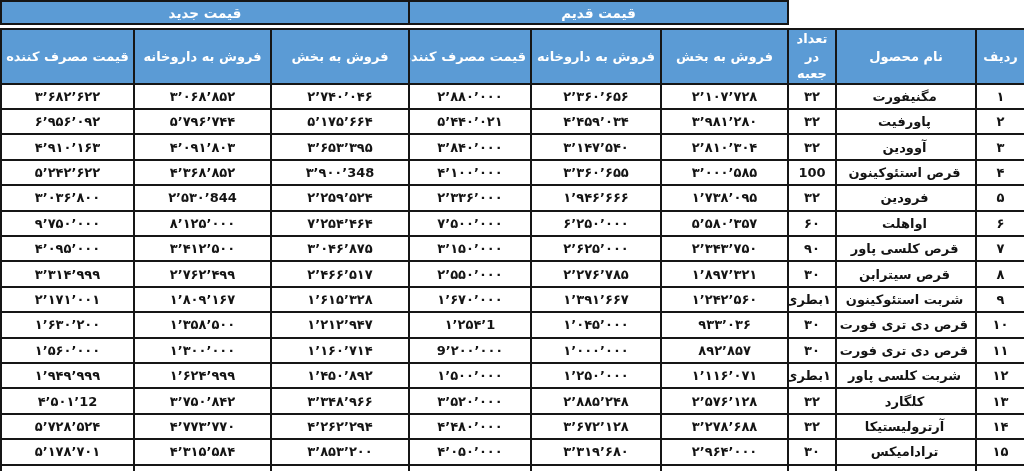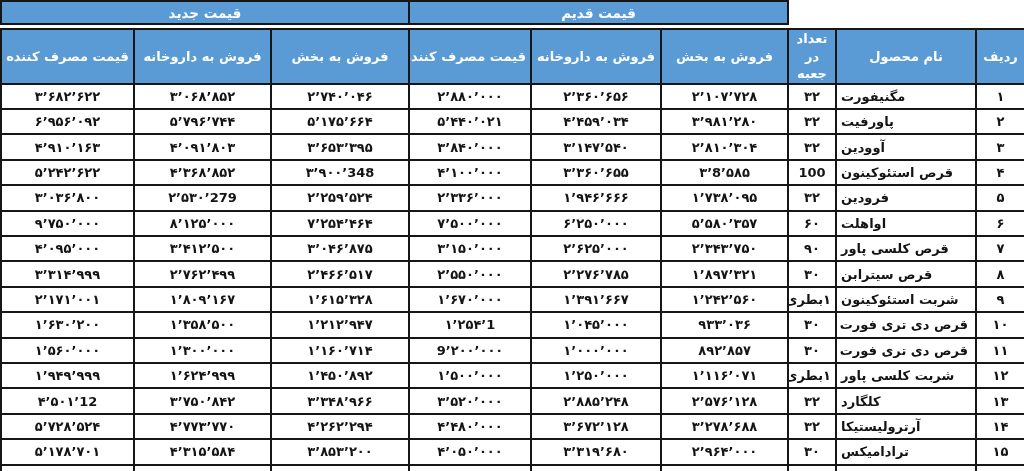--- a/index.html
+++ b/index.html
@@ -26,21 +26,21 @@
   tr.gap { height: 5px; }
   tr.gap td { border: none; background: #ffffff; padding: 0; }
   td.corner { border: none; background: #ffffff; }
   tr.r2 { height: 37px; }
   th.qty-head { white-space: normal; font-size: 11.5px; line-height: 1.35; padding: 0 6px; margin-left: 28px; }
   tbody tr { height: 25.4px; }
   tbody td {
     background: #ffffff; color: #141414;
     font-weight: bold; font-size: 13px;
   }
-  tbody td.product { text-align: left; padding-right: 7px; }
+  tbody td.product { text-align: center; padding-right: 7px; }
 </style>
 </head>
 <body>
 
 <div class="sheet">
   <table class="price-table">
     <colgroup>
       <col style="width:49px">
       <col style="width:140px">
       <col style="width:48px">
@@ -105,36 +105,36 @@
     <td>۳٬۱۴۷٬۵۴۰</td>
     <td>۳٬۸۴۰٬۰۰۰</td>
     <td>۳٬۶۵۳٬۳۹۵</td>
     <td>۴٬۰۹۱٬۸۰۳</td>
     <td>۴٬۹۱۰٬۱۶۳</td>
   </tr>
         <tr>
     <td>۴</td>
     <td class="product">قرص استئوکینون</td>
     <td>100</td>
-    <td>۳٬8٬۵۸۵</td>
+    <td>۳٬۰۰۰٬۵۸۵</td>
     <td>۳٬۳۶۰٬۶۵۵</td>
     <td>۴٬۱۰۰٬۰۰۰</td>
     <td>۳٬۹۰۰٬348</td>
     <td>۴٬۳۶۸٬۸۵۲</td>
     <td>۵٬۲۴۲٬۶۲۲</td>
   </tr>
         <tr>
     <td>۵</td>
     <td class="product">فرودین</td>
     <td>۳۲</td>
     <td>۱٬۷۳۸٬۰۹۵</td>
     <td>۱٬۹۴۶٬۶۶۶</td>
     <td>۲٬۳۳۶٬۰۰۰</td>
     <td>۲٬۲۵۹٬۵۲۴</td>
-    <td>۲٬۵۳۰٬279</td>
+    <td>۲٬۵۳۰٬844</td>
     <td>۳٬۰۳۶٬۸۰۰</td>
   </tr>
         <tr>
     <td>۶</td>
     <td class="product">اواهلت</td>
     <td>۶۰</td>
     <td>۵٬۵۸۰٬۳۵۷</td>
     <td>۶٬۲۵۰٬۰۰۰</td>
     <td>۷٬۵۰۰٬۰۰۰</td>
     <td>۷٬۲۵۴٬۴۶۴</td>

